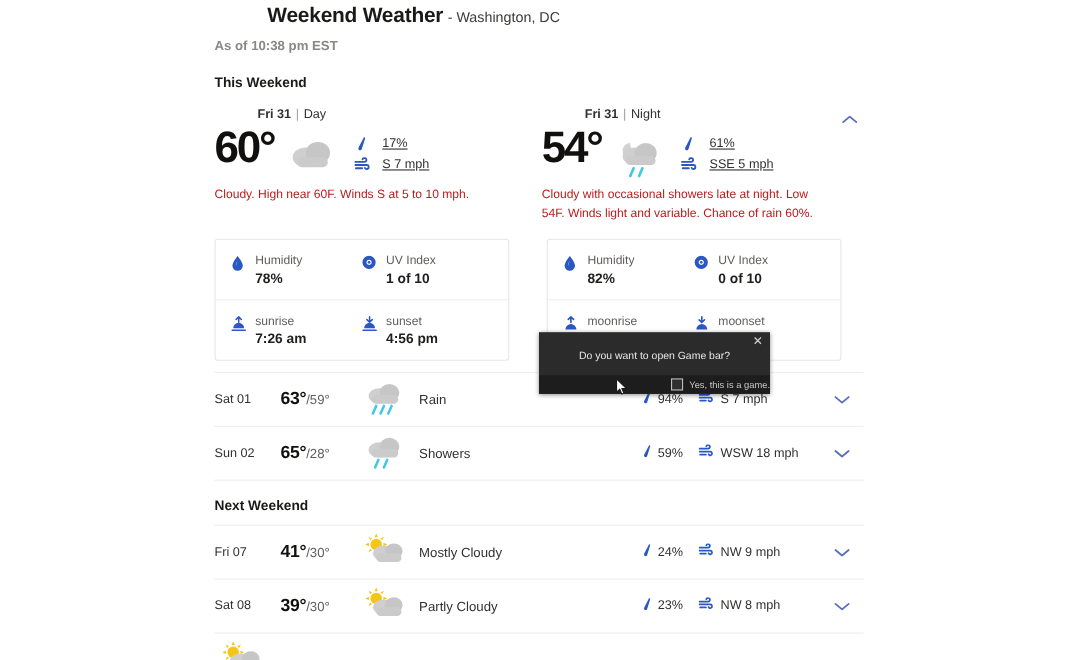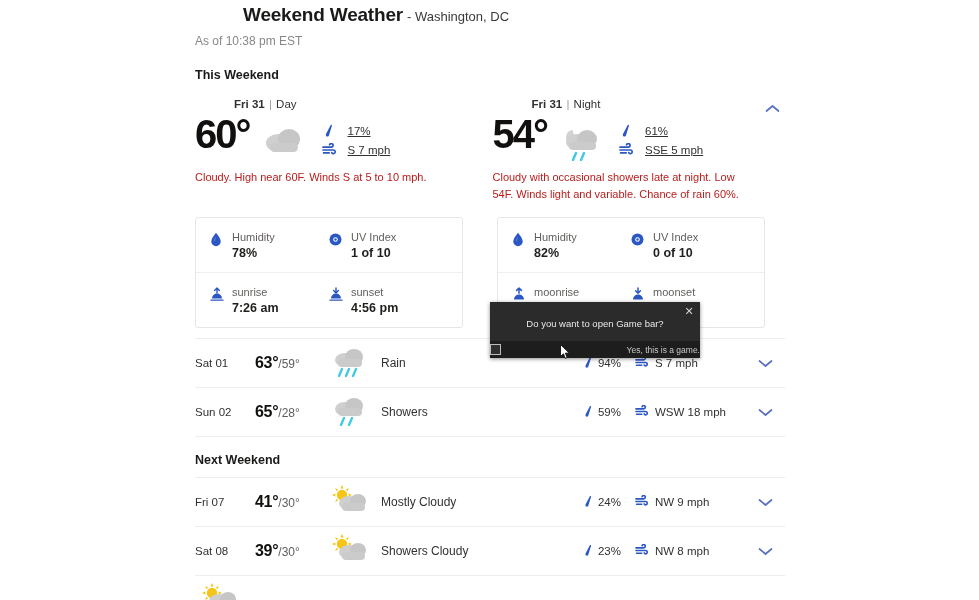--- a/index.html
+++ b/index.html
@@ -9,21 +9,21 @@
     -webkit-font-smoothing:antialiased;
   }
   .page{position:relative;width:979px;height:600px;}
   .content{position:absolute;left:195px;top:0;width:590px;}
 
   
   .hdr{padding-top:4px;}
   .hdr-line{display:flex;align-items:baseline;gap:4px;margin-left:48px;}
   .hdr-title{font-size:19px;font-weight:bold;letter-spacing:-.2px;color:#1b1a19;}
   .hdr-loc{font-size:13px;color:#3b3a39;font-weight:normal;}
-  .hdr-asof{font-size:12px;color:#8a8886;margin-top:8px;}
+  .hdr-asof{font-size:12px;color:#8a8886;margin-top:8px;font-weight:bold;}
   .sec-title{font-size:12.5px;font-weight:bold;color:#1b1a19;margin-top:20px;}
 
   
   .panels{position:relative;margin-top:16px;display:flex;}
   .panel{width:295px;position:relative;}
   .panel.right{padding-left:5px;}
   .panel-head{font-size:11.5px;color:#323130;font-weight:600;padding-left:39px;}
   .panel-head .sep{color:#a19f9d;font-weight:400;padding:0 1px;}
   .panel-head .part{font-weight:400;}
   .bigrow{display:flex;align-items:flex-start;margin-top:2px;}
@@ -66,21 +66,21 @@
   .wx{position:absolute;inset:0;}
   .wx svg{width:100%;height:100%;display:block;}
 
   
   .gamebar{position:absolute;left:490px;top:302px;width:210px;height:56px;background:#2b2b2b;
            box-shadow:0 1px 4px rgba(0,0,0,.45);}
   .gb-close{position:absolute;right:4px;top:2px;width:14px;height:14px;color:#d0d0d0;font-size:11px;
             display:flex;align-items:center;justify-content:center;cursor:pointer;line-height:1;}
   .gb-msg{text-align:center;color:#e8e8e8;font-size:9.5px;padding-top:16px;}
   .gb-bar{position:absolute;left:0;right:0;bottom:0;height:17px;background:#1d1d1d;
-          display:flex;align-items:center;justify-content:space-between;}
+          display:flex;align-items:center;justify-content:flex-end;}
   .gb-check{width:9px;height:9px;border:1px solid #bdbdbd;background:#2f2f2f;flex:0 0 auto;}
   .gb-lbl{color:#c8c8c8;font-size:8.5px;margin-left:6px;}
   .cursor{position:absolute;left:560px;top:344px;width:11px;height:16px;pointer-events:none;}
 </style>
 </head>
 <body>
 
 <div class="page">
 
   <div class="content">
@@ -465,21 +465,21 @@
                   <path d="M24 20 l-3.2 -1.6 1.6 -1.6 z"></path>
               <path d="M24 6 l-1.6 3.2 -1.6 -1.6 z"></path>
                   <path d="M10 20 l1.6 -3.2 1.6 1.6 z"></path>
             </g>
             <ellipse cx="24" cy="21" rx="10" ry="7" fill="#cfcfcf"></ellipse>
             <ellipse cx="33" cy="19" rx="8" ry="7" fill="#c6c6c6"></ellipse>
             <rect x="17" y="21" width="23" height="8" rx="4" fill="#cbcbcb"></rect>
           </svg>
             </div>
         </div>
-        <div class="desc">Showers Cloudy</div>
+        <div class="desc">Partly Cloudy</div>
         <div class="pr">
           <span>
             <svg width="11" height="13" viewBox="0 0 12 14">
                 <path d="M8.6 1.2 L4.0 10.0 C3.3 11.4 4.2 12.6 5.4 12.6 C6.3 12.6 6.9 12.0 7.0 11.2 L9.9 1.8 C10.1 1.0 9.1 0.5 8.6 1.2 Z" fill="#2b57c3"></path>
               </svg>
           </span>
           <span class="tx">23%</span>
         </div>
         <div class="wd">
           <span>

